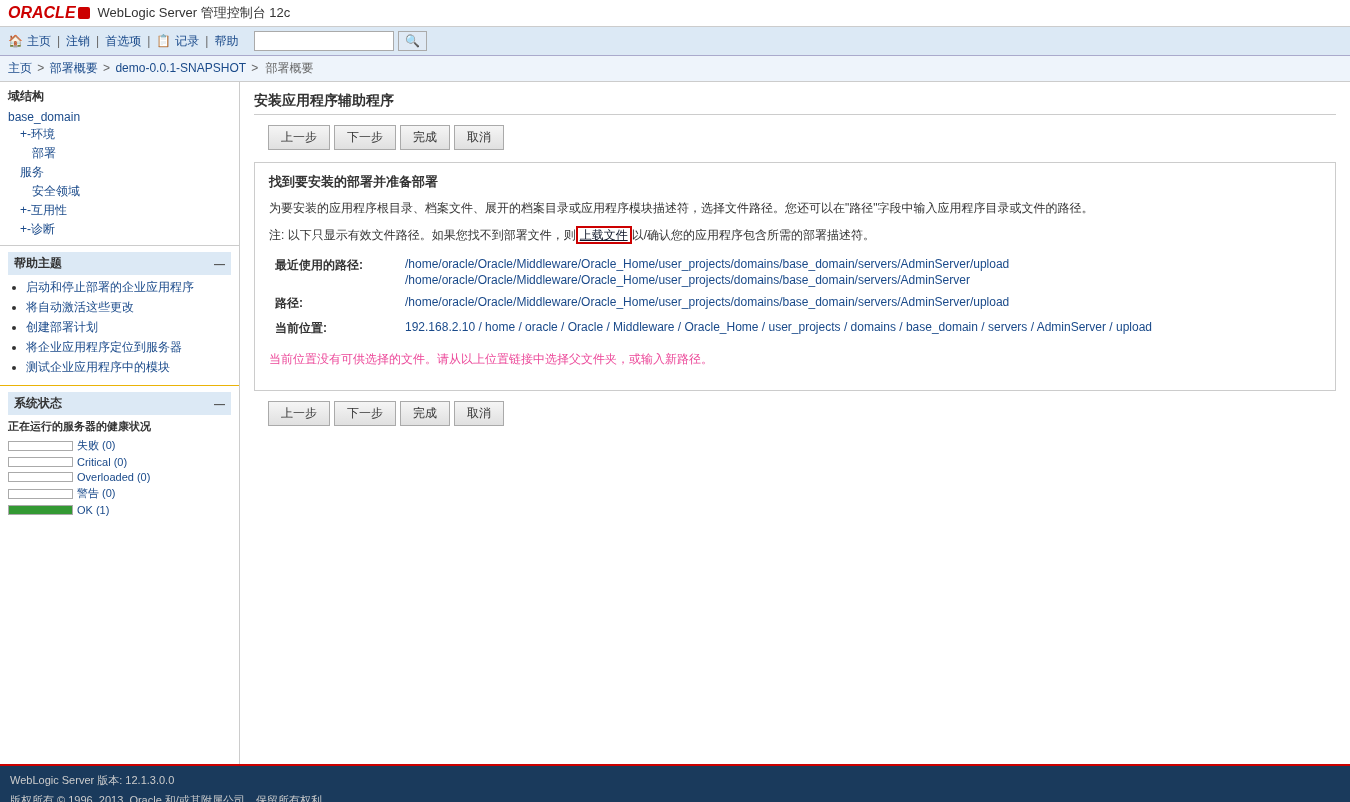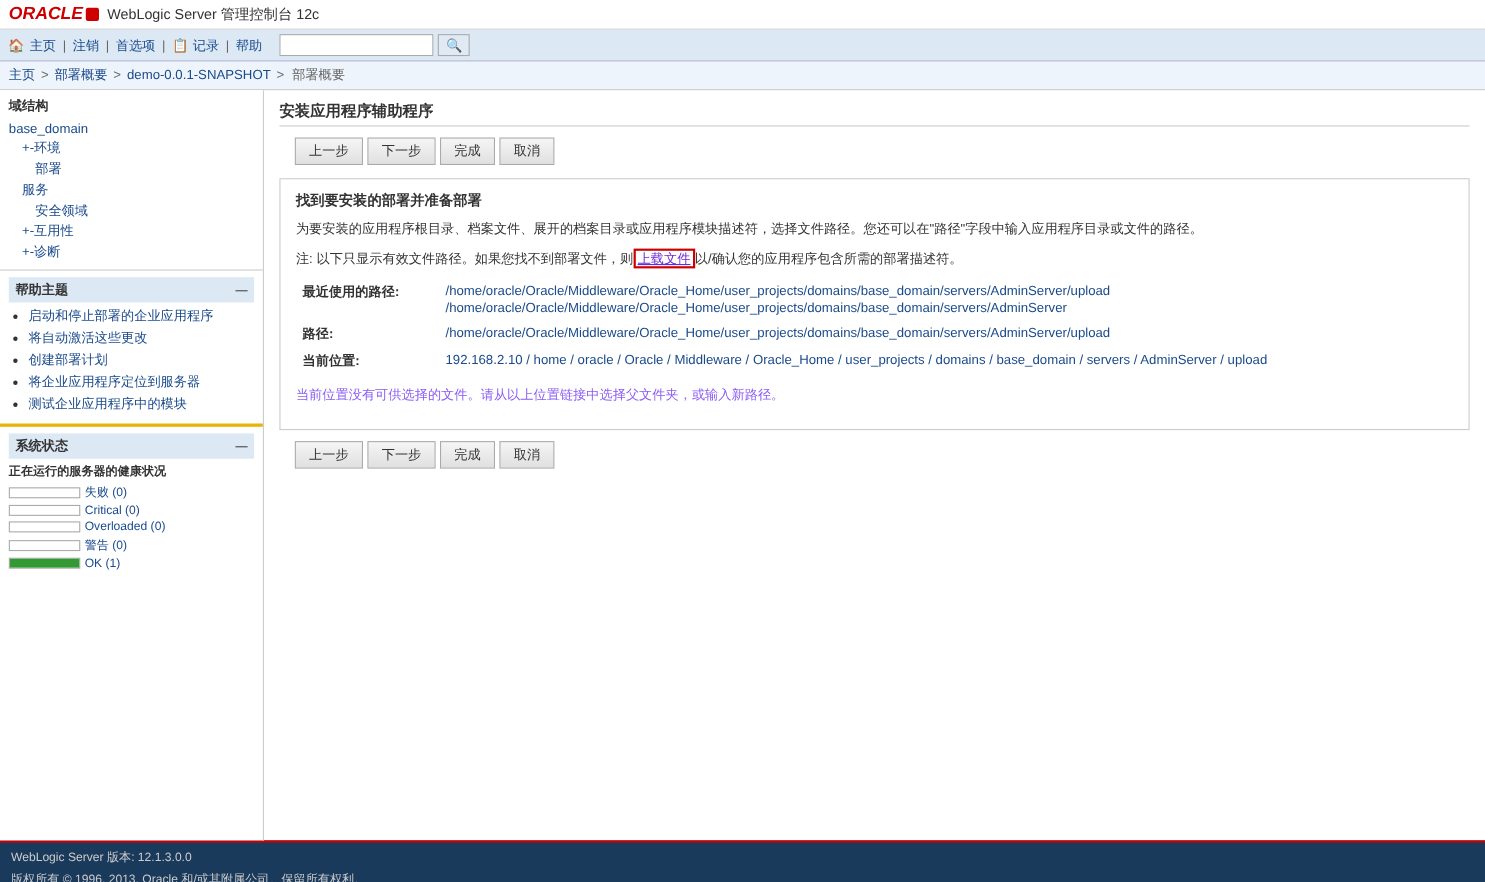--- a/index.html
+++ b/index.html
@@ -103,21 +103,21 @@
       font-size: 12px;
     }
     .sidebar-text { font-size: 11px; color: #555; line-height: 1.4; }
     .sidebar-tree { font-size: 12px; }
     .sidebar-tree a { color: #1a4a8a; text-decoration: none; cursor: pointer; }
     .tree-item { padding: 1px 0; }
     .tree-item-indent { padding-left: 12px; }
     .tree-item-indent2 { padding-left: 24px; }
 
     
-    .sidebar-help { padding: 6px 8px; border-bottom: 3px solid #eab308; }
+    .sidebar-help { padding: 6px 8px; border-bottom: 1px solid #eab308; }
     .sidebar-help-header {
       background: #dce9f5;
       padding: 3px 6px;
       display: flex;
       justify-content: space-between;
       align-items: center;
       font-weight: bold;
       font-size: 12px;
       margin-bottom: 4px;
     }
@@ -194,21 +194,21 @@
       color: #333;
       margin-bottom: 8px;
     }
     .content-text {
       font-size: 12px;
       color: #333;
       line-height: 1.6;
       margin-bottom: 8px;
     }
     .upload-link {
-      color: #6d28d9;
+      color: #0f172a;
       text-decoration: underline;
       cursor: pointer;
       border: 2px solid #cc0000;
       padding: 0 2px;
     }
 
     .info-table {
       width: 100%;
       border-collapse: collapse;
       margin-bottom: 10px;
@@ -229,21 +229,21 @@
     }
     .info-table td a { color: #1a4a8a; text-decoration: none; }
 
     .path-breadcrumb {
       color: #1a4a8a;
       font-size: 12px;
     }
 
     .no-files-text {
       font-size: 12px;
-      color: #8b5cf6;
+      color: #ec4899;
       margin-bottom: 12px;
     }
 
     
     #footer {
       background: #1a3a5c;
       color: #ccc;
       padding: 6px 10px;
       font-size: 11px;
       line-height: 1.6;

